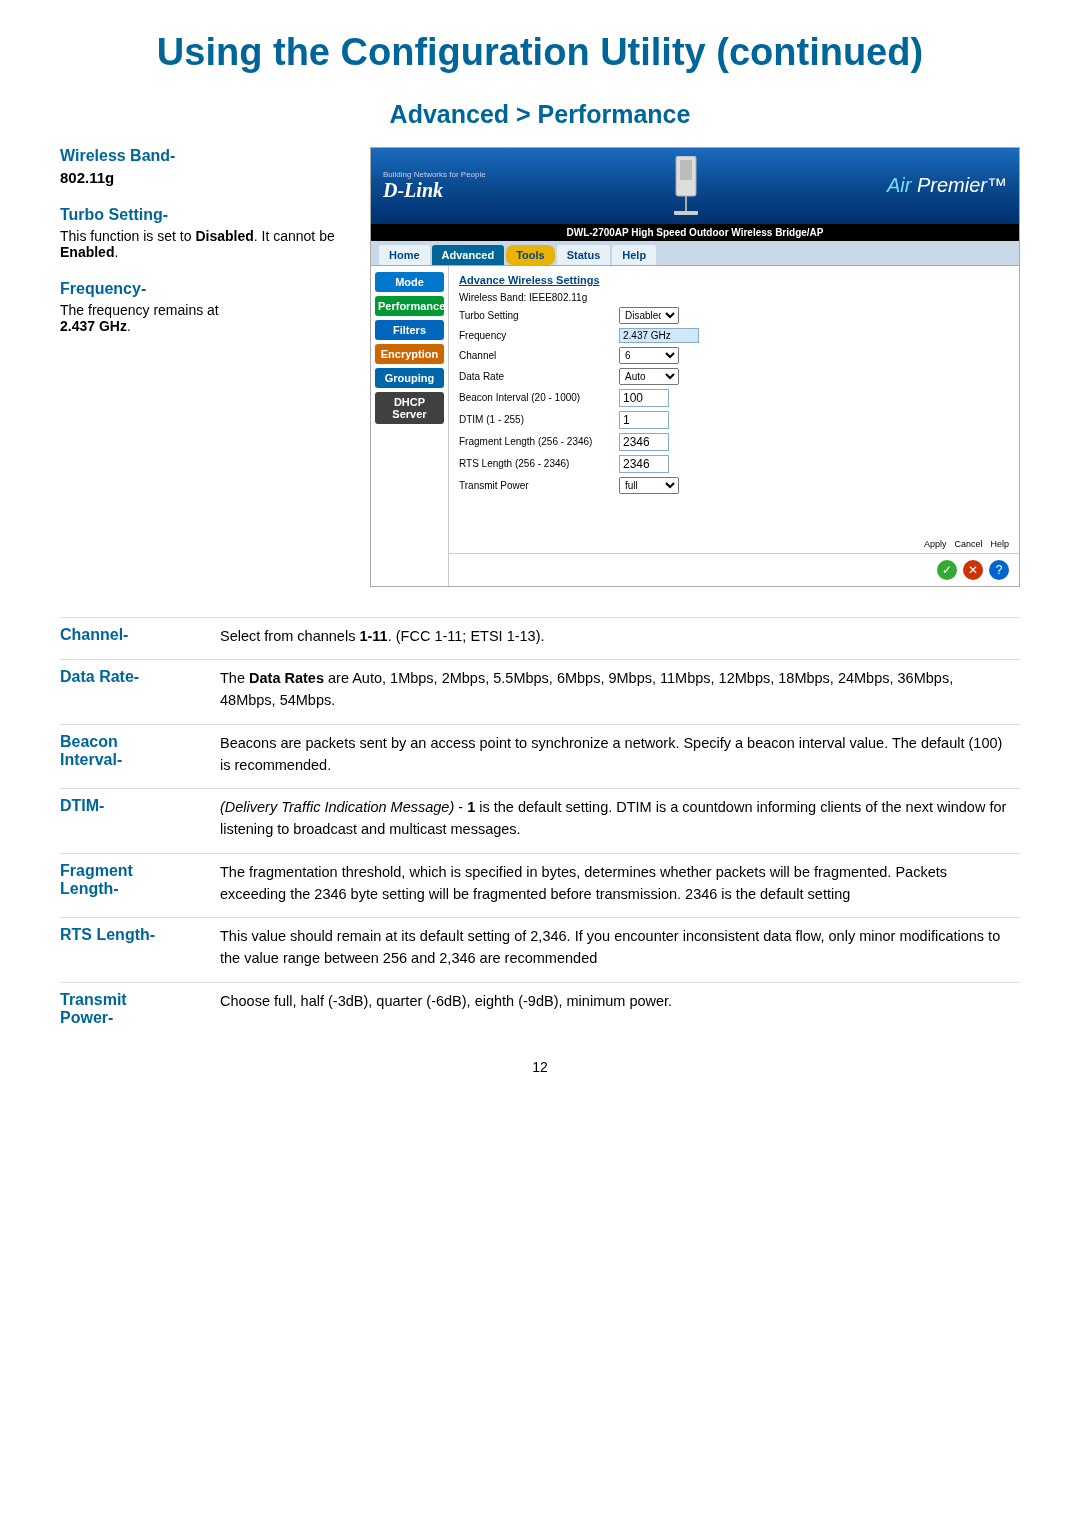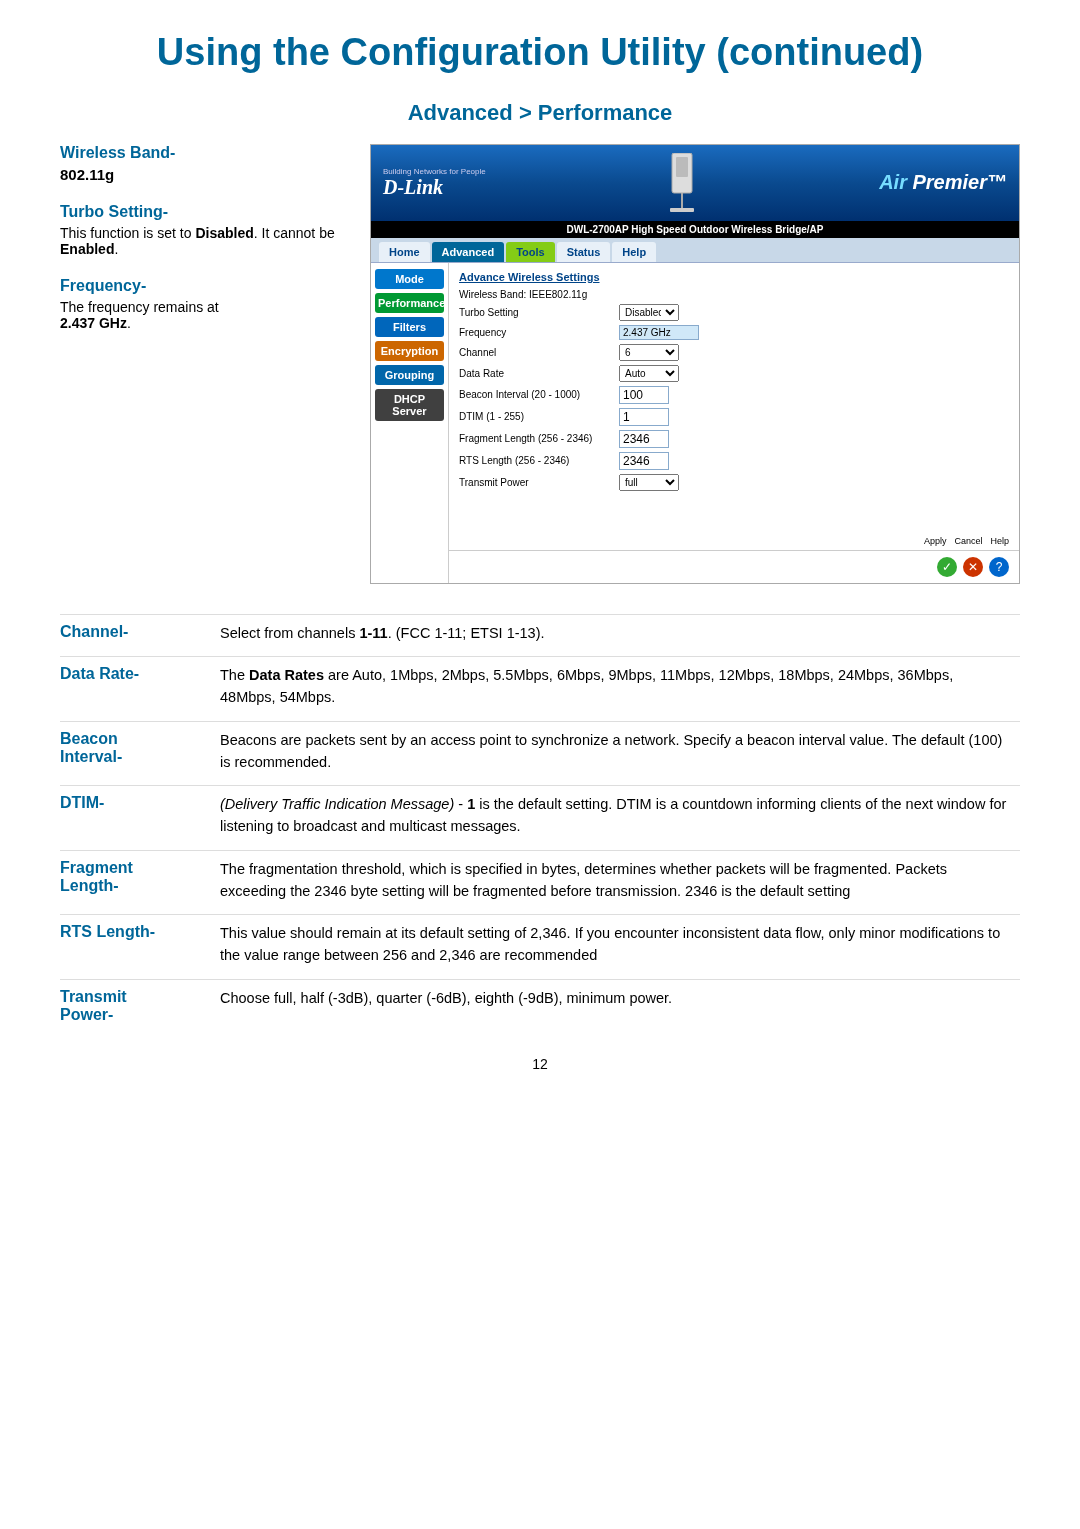--- a/index.html
+++ b/index.html
@@ -18,21 +18,21 @@
       font-size: 38px;
       font-weight: bold;
       color: #006699;
       text-align: center;
       margin-bottom: 24px;
       line-height: 1.2;
     }
 
     
     .section-heading {
-      font-size: 22px;
+      font-size: 25px;
       font-weight: bold;
       color: #006699;
       text-align: center;
       margin-bottom: 18px;
     }
 
     
     .main-content {
       display: flex;
       gap: 20px;
@@ -101,21 +101,21 @@
       font-size: 20px;
       font-weight: bold;
       color: #fff;
       font-style: italic;
       font-family: Georgia, serif;
     }
 
     .air-premier {
       font-size: 20px;
       font-style: italic;
-      font-weight: bold;
+      font-weight: normal;
       color: #fff;
     }
 
     .air-premier .air {
       color: #7df;
     }
 
     .product-bar {
       background: #000;
       color: #fff;
@@ -137,21 +137,21 @@
       padding: 4px 10px;
       font-size: 11px;
       font-weight: bold;
       cursor: pointer;
       border-radius: 3px 3px 0 0;
       margin-right: 2px;
     }
 
     .nav-home { background: #e8f0f8; color: #004488; }
     .nav-advanced { background: #006699; color: #fff; }
-    .nav-tools { background: #84cc16; color: #004488; }
+    .nav-tools { background: #eab308; color: #004488; border-radius: 7px; }
     .nav-status { background: #e8f0f8; color: #004488; }
     .nav-help { background: #e8f0f8; color: #004488; }
 
     .ui-body {
       display: flex;
       min-height: 320px;
     }
 
     .sidebar {
       width: 78px;

